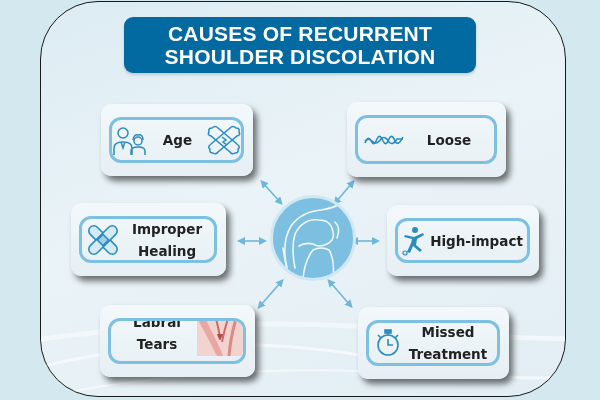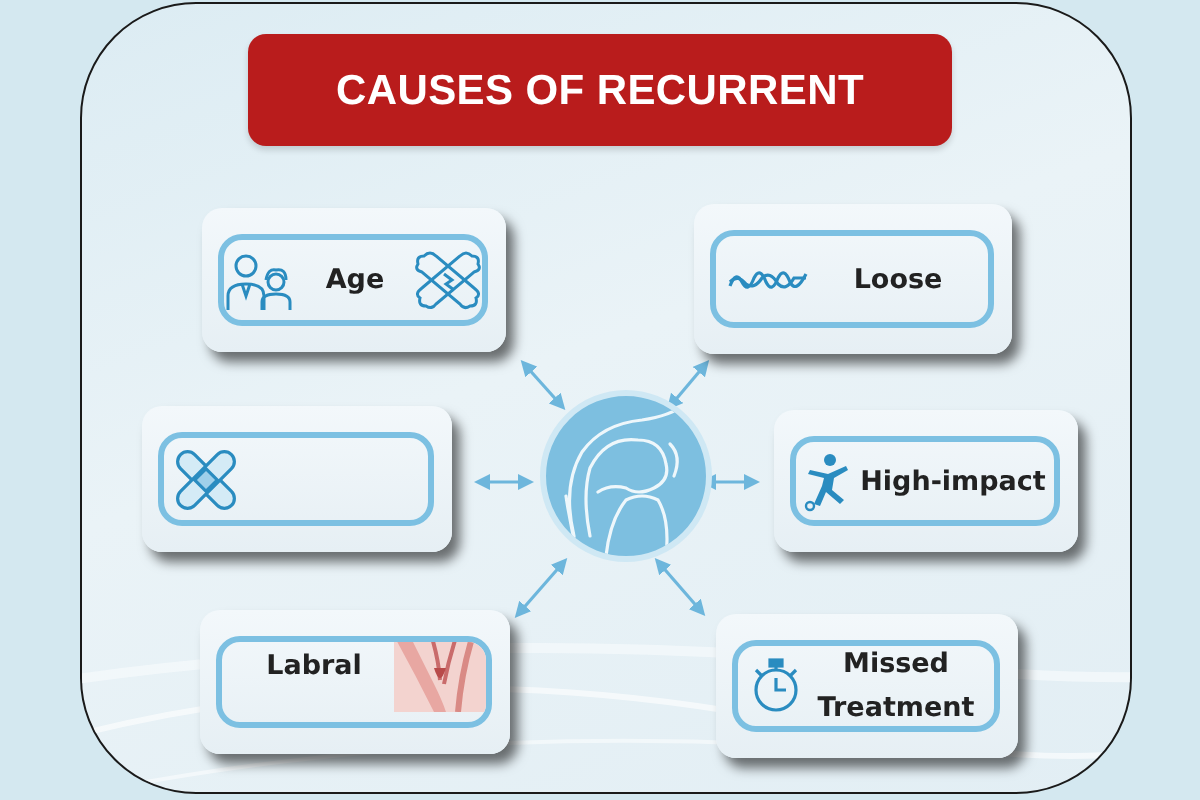--- a/index.html
+++ b/index.html
@@ -1,20 +1,20 @@
 <!DOCTYPE html>
 <html><head>
 <meta charset="utf-8">
 <style>
   html, body { margin:0; padding:0; }
   body { width:600px; height:400px; background:#d4e8f0; position:relative; overflow:hidden; font-family:"DejaVu Sans", sans-serif; }
   .frame { position:absolute; left:40px; top:1px; width:526px; height:396px; border:1px solid #1a1a1a; border-radius:58px; box-sizing:border-box;
            background: linear-gradient(160deg, #dcecf3 0%, #eaf3f7 45%, #e2eef4 100%); overflow:hidden; }
   .swoosh { position:absolute; left:-20px; top:300px; width:600px; height:120px; }
-  .title { position:absolute; left:124px; top:17px; width:352px; height:56px; background:#b91c1c; border-radius:9px; color:#fff;
+  .title { position:absolute; left:124px; top:17px; width:352px; height:56px; background:#0369a1; border-radius:9px; color:#fff;
            font-family:"Liberation Sans", sans-serif; font-weight:bold; font-size:21px; line-height:23px; text-align:center;
            display:flex; flex-direction:column; justify-content:center; letter-spacing:0.2px; box-shadow:0 2px 3px rgba(0,0,0,0.15); }
   .card { position:absolute; background:linear-gradient(180deg,#f3f8fb,#e6eff4); border-radius:10px;
           box-shadow: 4px 5px 6px rgba(0,0,0,0.55); }
   .pill { position:absolute; left:8px; top:13px; right:9px; bottom:13px; border:3px solid #7cc0e2; border-radius:12px; box-sizing:border-box;
           display:flex; align-items:center; }
   .lbl { font-family:"DejaVu Sans", sans-serif; font-weight:bold; font-size:13.5px; color:#222; line-height:22px; text-align:center; }
   .icon { display:flex; align-items:center; justify-content:center; }
   .center-circle { position:absolute; left:270px; top:195px; width:80px; height:80px; border-radius:50%; background:#7dbfe0; border:3px solid #cfe8f4; box-sizing:content-box; overflow:hidden; }
   .arrows { position:absolute; left:0; top:0; width:600px; height:400px; pointer-events:none; }
@@ -25,20 +25,21 @@
 <div class="frame">
   <svg class="swoosh" viewBox="0 0 600 120">
     <path d="M0 40 Q200 10 420 30 T620 10" stroke="#f4f9fb" stroke-width="5" fill="none" opacity="0.8"></path>
     <path d="M0 70 Q180 20 380 60 T620 40" stroke="#ffffff" stroke-width="3" fill="none" opacity="0.6"></path>
     <path d="M20 95 Q220 55 430 75" stroke="#ffffff" stroke-width="2" fill="none" opacity="0.5"></path>
   </svg>
 </div>
 
 <div class="title">
   <div>CAUSES OF RECURRENT</div>
+  <div>SHOULDER DISCOLATION</div>
 </div>
 
 <svg class="arrows" viewBox="0 0 600 400">
   <defs>
     <marker id="ah" viewBox="0 0 10 10" refX="5" refY="5" markerWidth="5" markerHeight="5" orient="auto-start-reverse">
       <path d="M0 0 L10 5 L0 10 z" fill="#6db6dc"></path>
     </marker>
   </defs>
   <g stroke="#6db6dc" stroke-width="1.6" fill="none">
     <line x1="263" y1="183" x2="280" y2="202" marker-start="url(#ah)" marker-end="url(#ah)"></line>
@@ -109,20 +110,24 @@
   <div class="pill" style="padding:0 6px;gap:8px;">
     <span class="icon">
       <svg width="30" height="30" viewBox="0 0 30 30">
           <g stroke="#2a8cc0" stroke-width="1.6" fill="#d4ebf6">
         <rect x="-3" y="10" width="36" height="10" rx="5" transform="rotate(45 15 15)"></rect>
         <rect x="-3" y="10" width="36" height="10" rx="5" transform="rotate(-45 15 15)"></rect>
         <rect x="11" y="11" width="8" height="8" transform="rotate(45 15 15)" fill="#9fd0ea"></rect>
       </g>
         </svg>
     </span>
+    <div class="lbl" style="flex:1;">
+      <div>Improper</div>
+      <div>Healing</div>
+    </div>
   </div>
 </div>
 
 <div class="card" style="left:387px;top:205px;width:152px;height:71px;">
   <div class="pill" style="padding:12px 4px;gap:4px;">
     <span class="icon">
       <svg width="24" height="30" viewBox="0 0 24 30">
           <g fill="#2a8cc0">
         <circle cx="13" cy="4" r="3"></circle>
         <path d="M3 9 L12 11 L21 7 L22 9 L15 13 L14 19 L20 24 L18 26 L11 20 L8 27 L5 26 L9 17 L10 13 L2 11 z"></path>
@@ -133,20 +138,21 @@
     <div class="lbl" style="flex:1;">
       <div>High-impact</div>
     </div>
   </div>
 </div>
 
 <div class="card" style="left:100px;top:305px;width:155px;height:72px;">
   <div class="pill" style="padding:0 0 16px 6px;overflow:hidden;">
     <div class="lbl" style="flex:1;">
       <div>Labral</div>
+      <div>Tears</div>
     </div>
     <span class="icon">
       <svg width="46" height="46" viewBox="0 0 46 46">
         <rect x="0" y="0" width="46" height="46" fill="#f3d3cf"></rect>
         <path d="M4 0 Q14 20 20 32 Q24 40 26 46 L20 46 Q10 26 0 8 z" fill="#e8a7a2"></path>
         <path d="M16 0 Q22 16 23 30" stroke="#c96b6b" stroke-width="2" fill="none"></path>
         <path d="M34 0 Q28 16 25 32" stroke="#c96b6b" stroke-width="2" fill="none"></path>
         <path d="M42 0 Q34 22 32 46" stroke="#d98a85" stroke-width="3" fill="none"></path>
         <path d="M20 24 Q23 34 26 24" fill="#b84a4a"></path>
       </svg>

